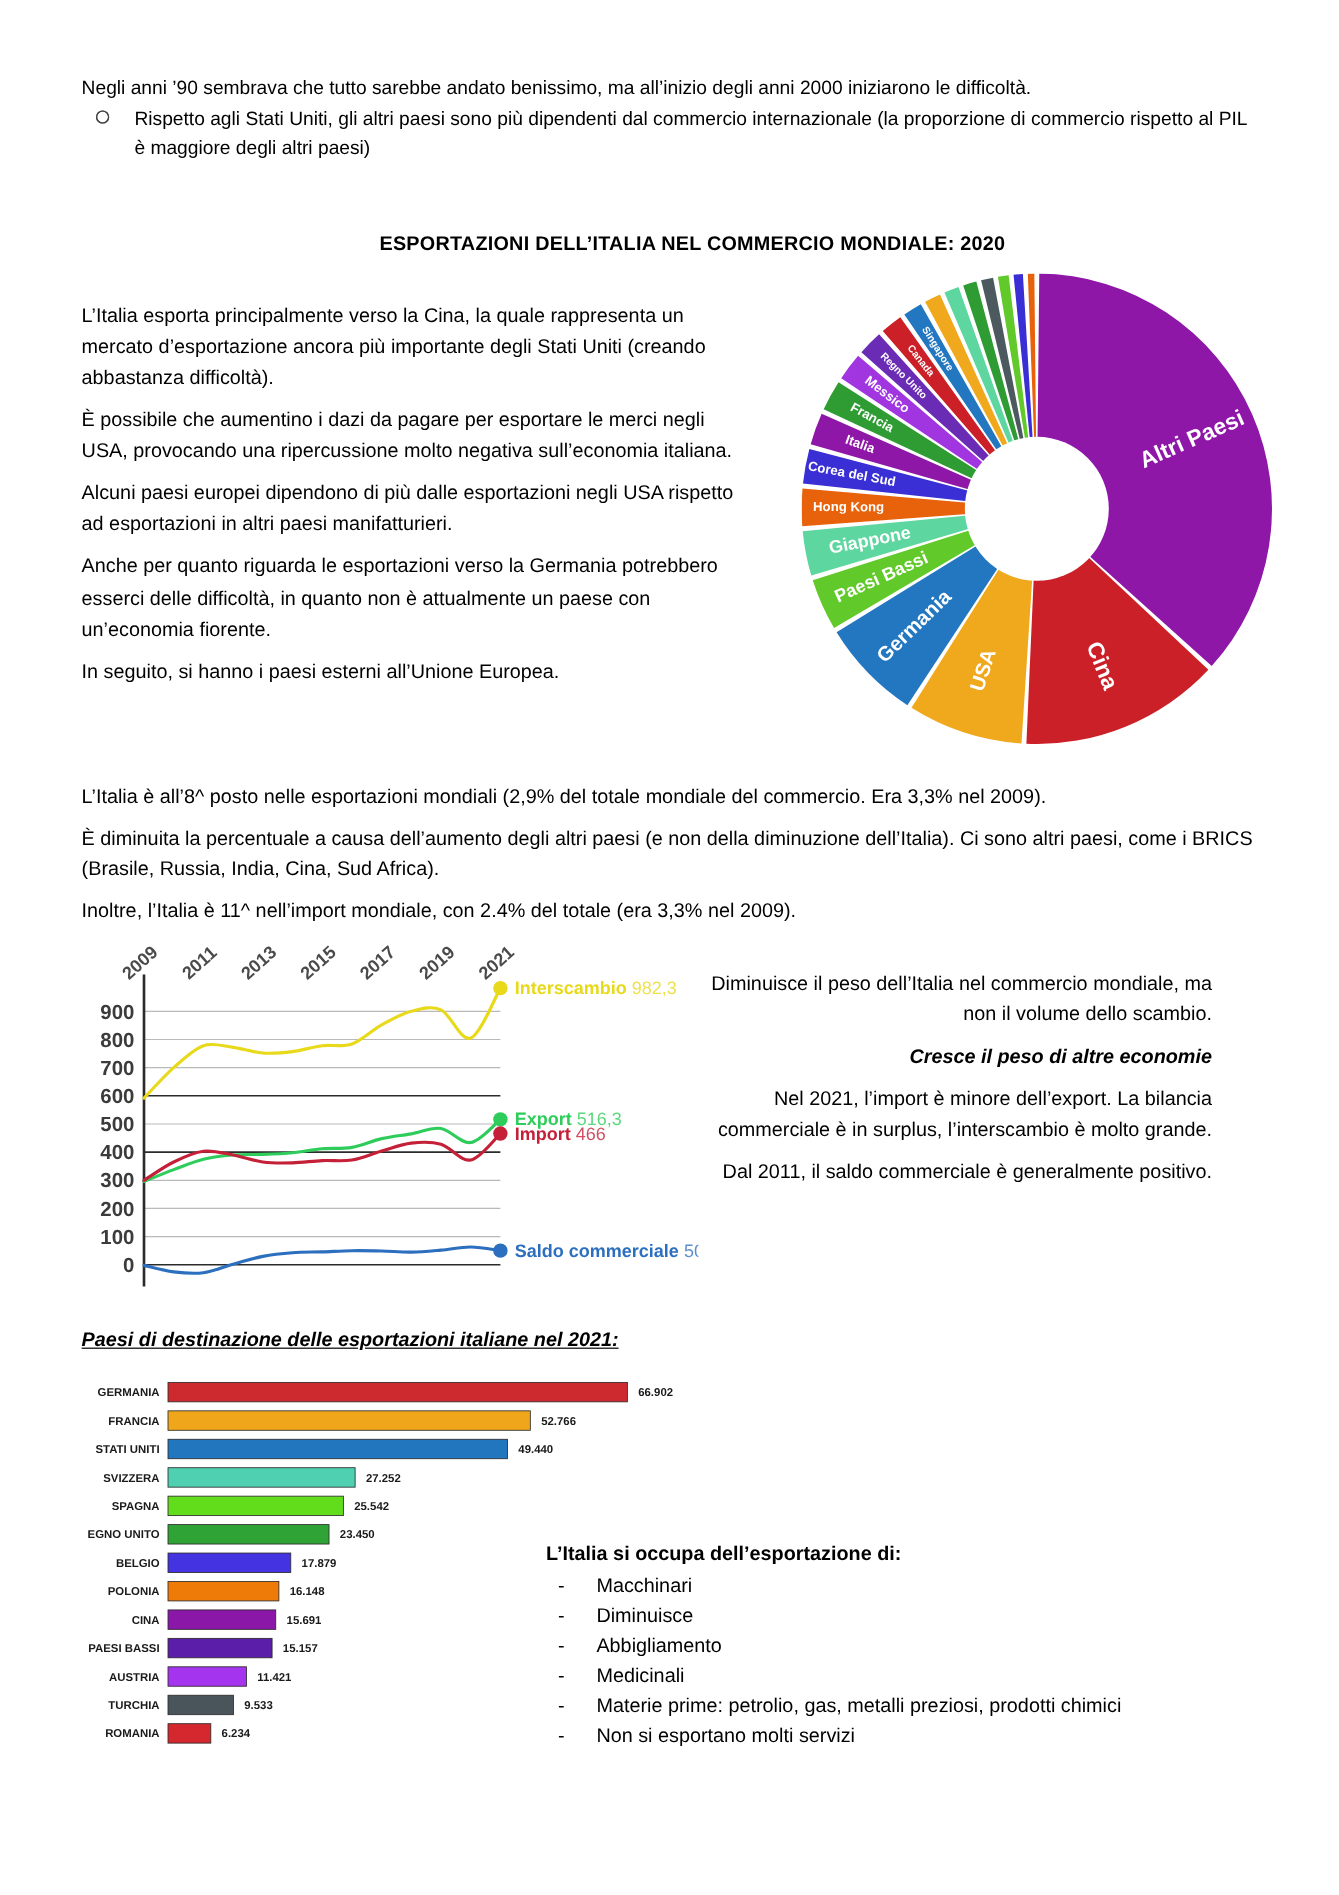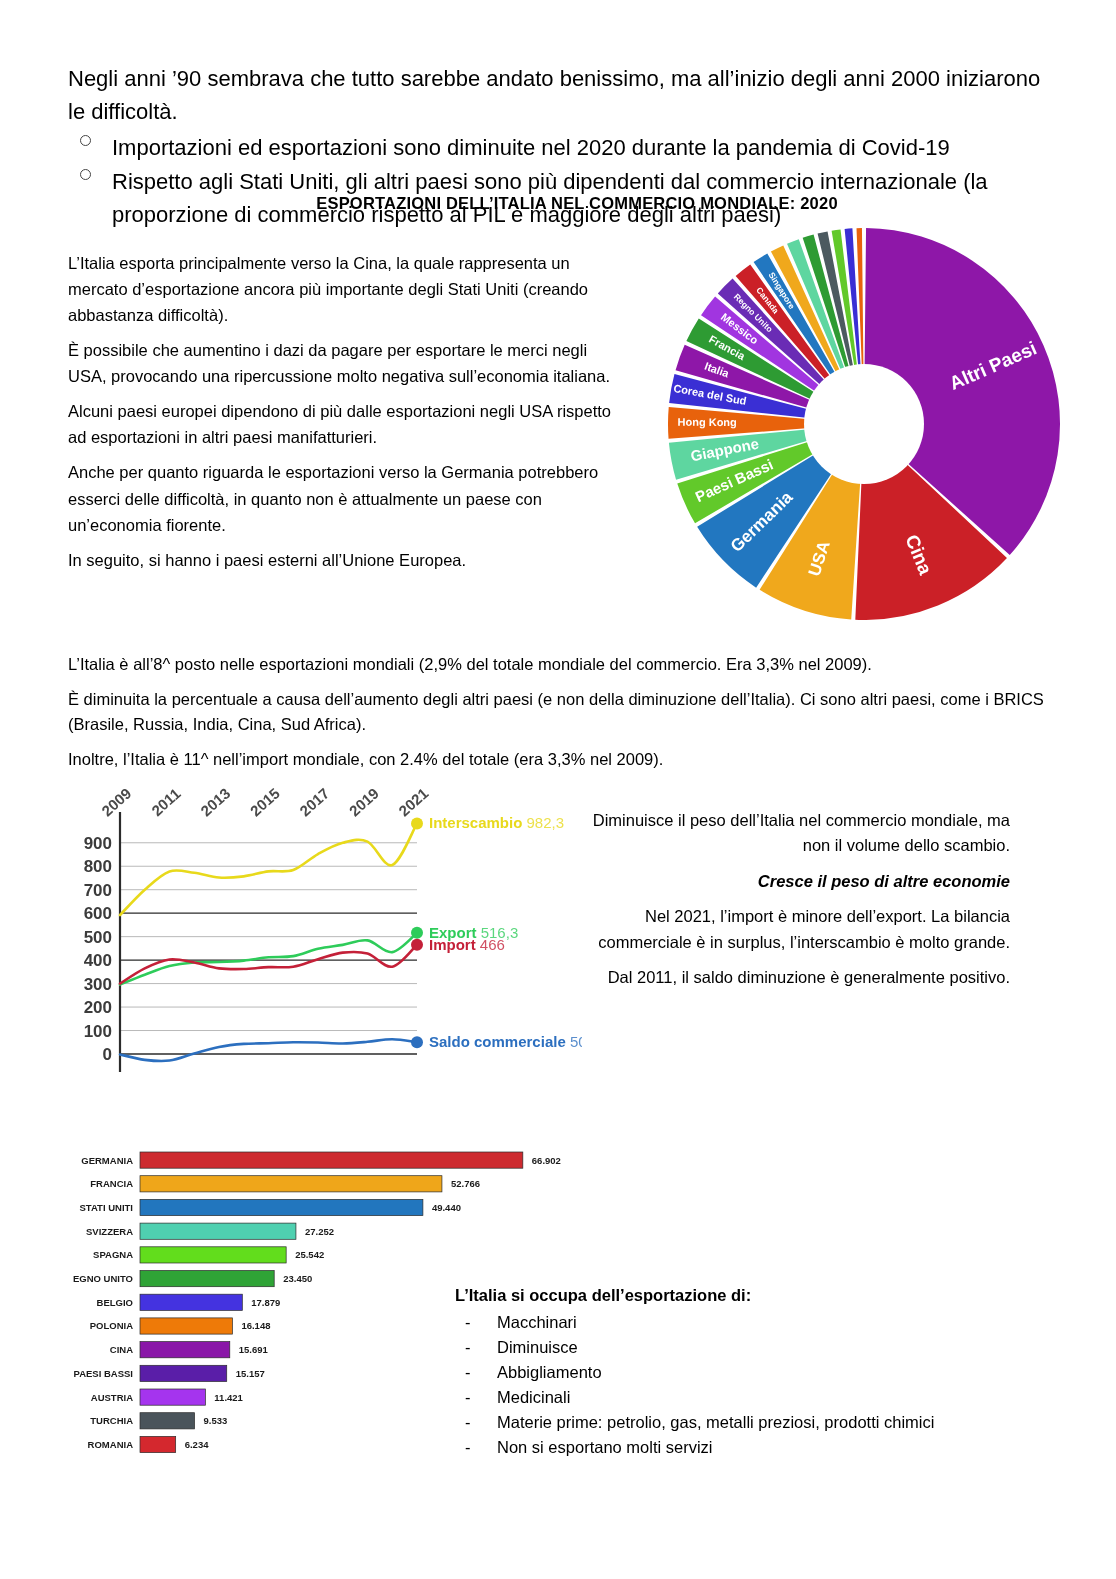--- a/index.html
+++ b/index.html
@@ -9,21 +9,21 @@
     font-family:"Liberation Sans", sans-serif;
     color:#000;
     position:relative;
     overflow:hidden;
   }
   .page{position:absolute;inset:0;}
 
   
   .intro{
     position:absolute;left:68px;top:62px;width:975px;
-    font-size:22px;line-height:1.52;
+    font-size:16px;line-height:1.52;
   }
   .intro .lead{margin:0 0 2px 0;}
   .bullets{list-style:none;margin:0;padding:0;}
   .bullets li{
     position:relative;padding-left:44px;margin-bottom:1px;line-height:1.5;
   }
   .bullets li .mk{
     position:absolute;left:12px;top:4px;
     width:9px;height:9px;border:1.4px solid #444;border-radius:50%;
     display:block;
@@ -94,21 +94,20 @@
 </head>
 <body>
 
 <div class="page">
 
   <div class="intro">
     <p class="lead">Negli anni ’90 sembrava che tutto sarebbe andato benissimo, ma all’inizio degli anni 2000 iniziarono le difficoltà.</p>
     <ul class="bullets">
       <li>
         <span class="mk"></span>
-        <span>Importazioni ed esportazioni sono diminuite nel 2020 durante la pandemia di Covid-19</span>
       </li>
       <li>
         <span class="mk"></span>
         <span>Rispetto agli Stati Uniti, gli altri paesi sono più dipendenti dal commercio internazionale (la proporzione di commercio rispetto al PIL è maggiore degli altri paesi)</span>
       </li>
     </ul>
   </div>
 
   <div class="section-title">
     <span>ESPORTAZIONI DELL’ITALIA NEL COMMERCIO MONDIALE: 2020</span>
@@ -225,23 +224,24 @@
           <text x="367" y="167.6326530612245" class="lc-leg" fill="#C42038">Import <tspan class="lc-val" fill="#C42038" opacity="0.78">466</tspan></text>
           <text x="367" y="265.19489795918366" class="lc-leg" fill="#2C6FBF">Saldo commerciale <tspan class="lc-val" fill="#2C6FBF" opacity="0.78">50,3</tspan></text>
         </g>
     </svg>
   </div>
 
   <div class="right-text">
     <p>Diminuisce il peso dell’Italia nel commercio mondiale, ma non il volume dello scambio.</p>
     <p class="bi">Cresce il peso di altre economie</p>
     <p>Nel 2021, l’import è minore dell’export. La bilancia commerciale è in surplus, l’interscambio è molto grande.</p>
-    <p>Dal 2011, il saldo diminuzione è generalmente positivo.</p>
-  </div>
-
+    <p>Dal 2011, il saldo commerciale è generalmente positivo.</p>
+  </div>
+
+  <div class="chart3-title">Paesi di destinazione delle esportazioni italiane nel 2021:</div>
 
   <div class="bar-wrap">
     <svg width="560" height="318" viewBox="0 0 560 318" id="bar-svg">
       <g id="bc-bars">
           <rect x="78" y="6" width="382.8281111111111" height="16.2" fill="#CD2A2F" stroke="#2b2b2b" stroke-width="0.7"></rect>
           <rect x="78" y="29.7" width="301.9387777777778" height="16.2" fill="#EFA61A" stroke="#2b2b2b" stroke-width="0.7"></rect>
           <rect x="78" y="53.4" width="282.90666666666664" height="16.2" fill="#2276BE" stroke="#2b2b2b" stroke-width="0.7"></rect>
           <rect x="78" y="77.1" width="155.942" height="16.2" fill="#4FD0B0" stroke="#2b2b2b" stroke-width="0.7"></rect>
           <rect x="78" y="100.8" width="146.157" height="16.2" fill="#62DD1C" stroke="#2b2b2b" stroke-width="0.7"></rect>
           <rect x="78" y="124.5" width="134.1861111111111" height="16.2" fill="#2FA336" stroke="#2b2b2b" stroke-width="0.7"></rect>

